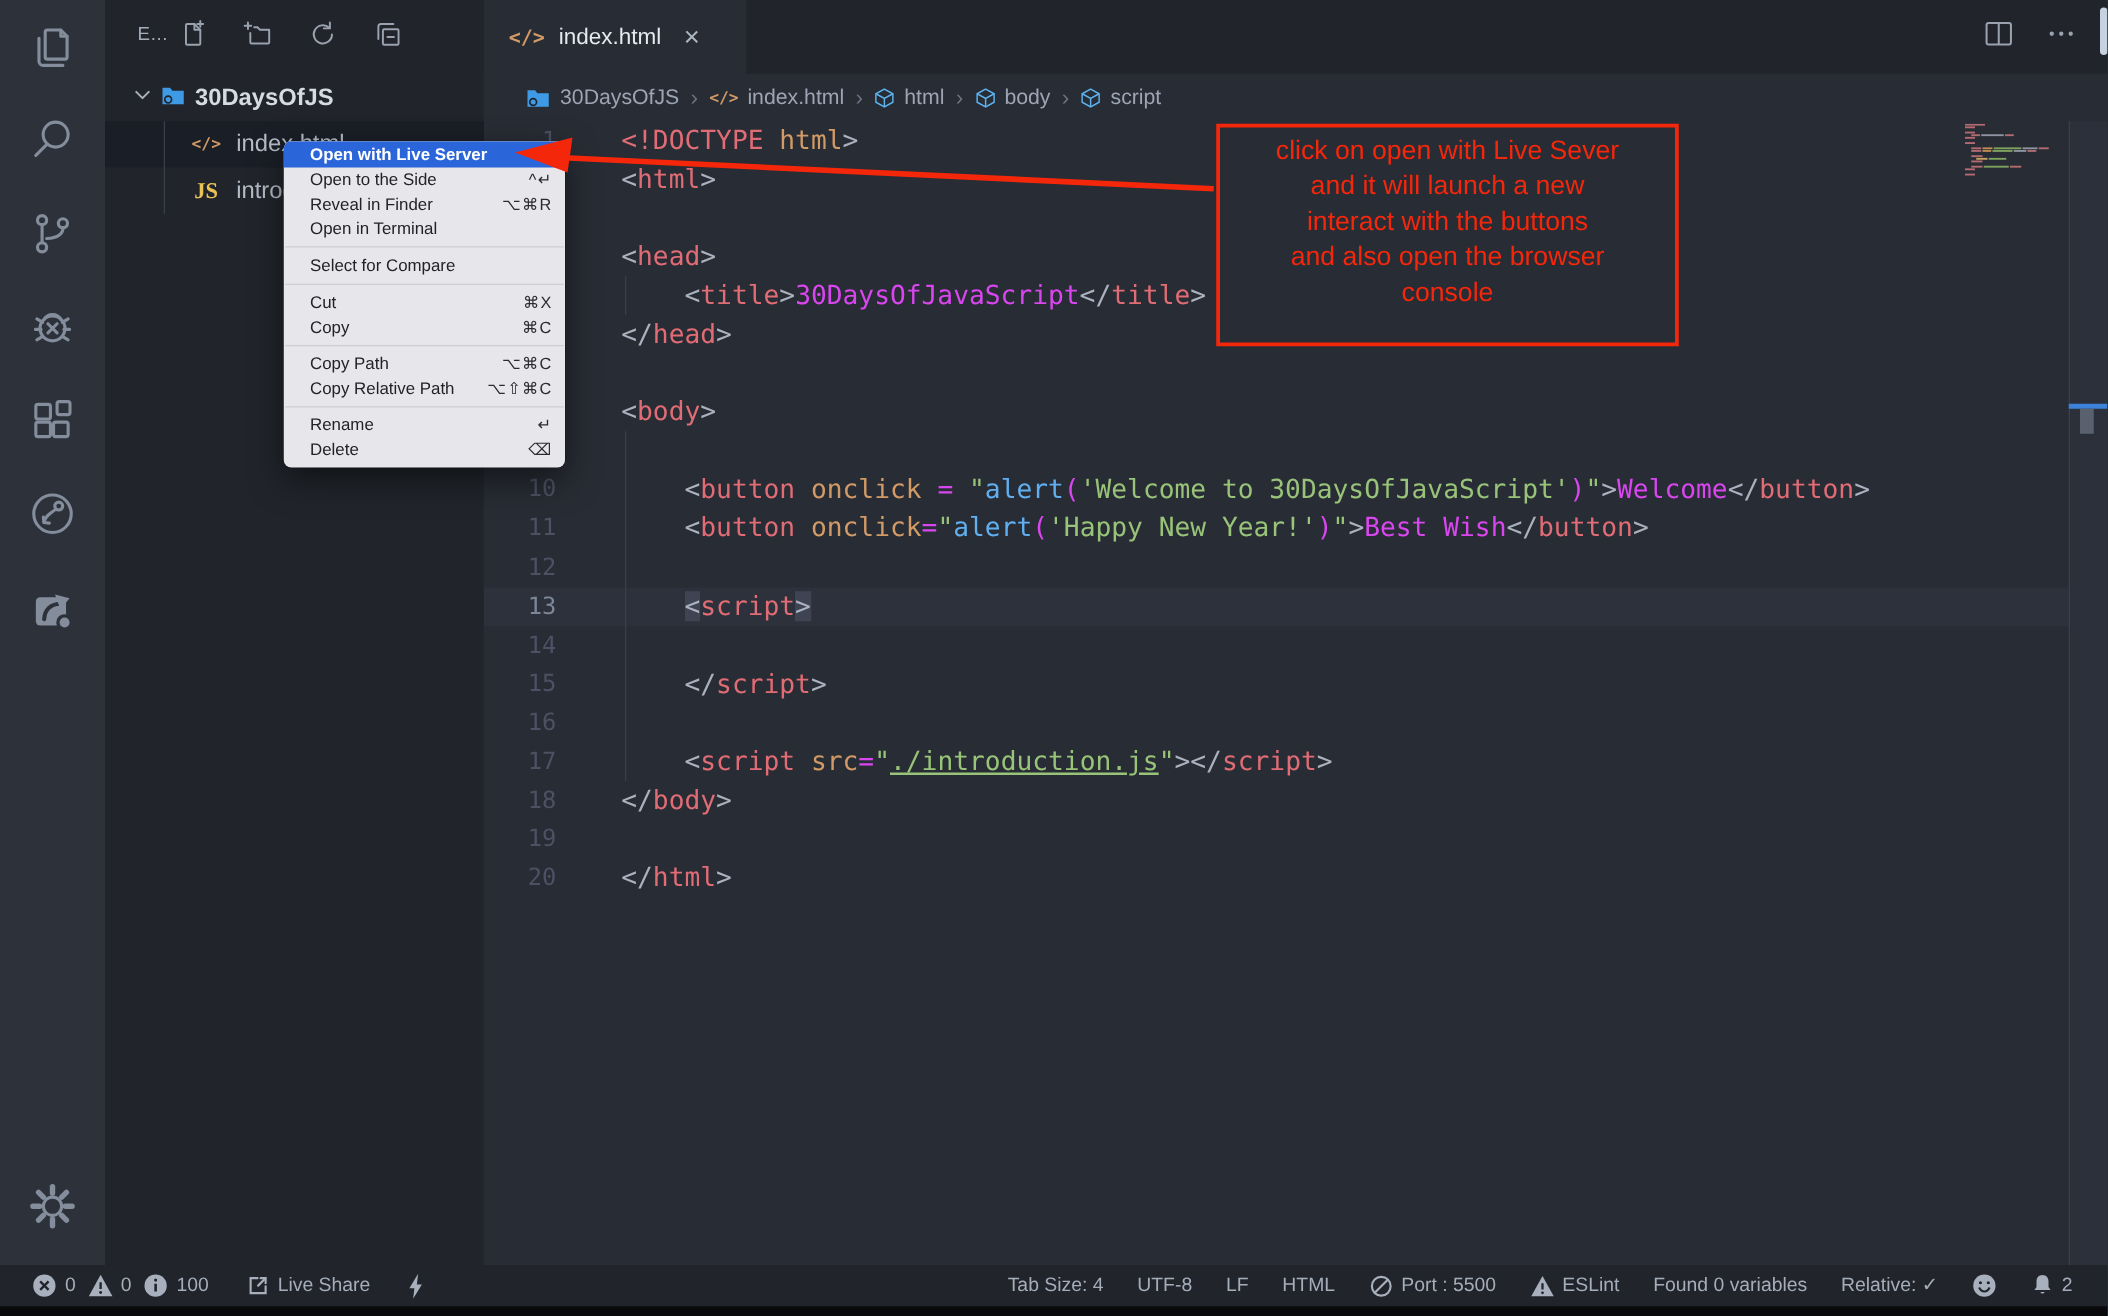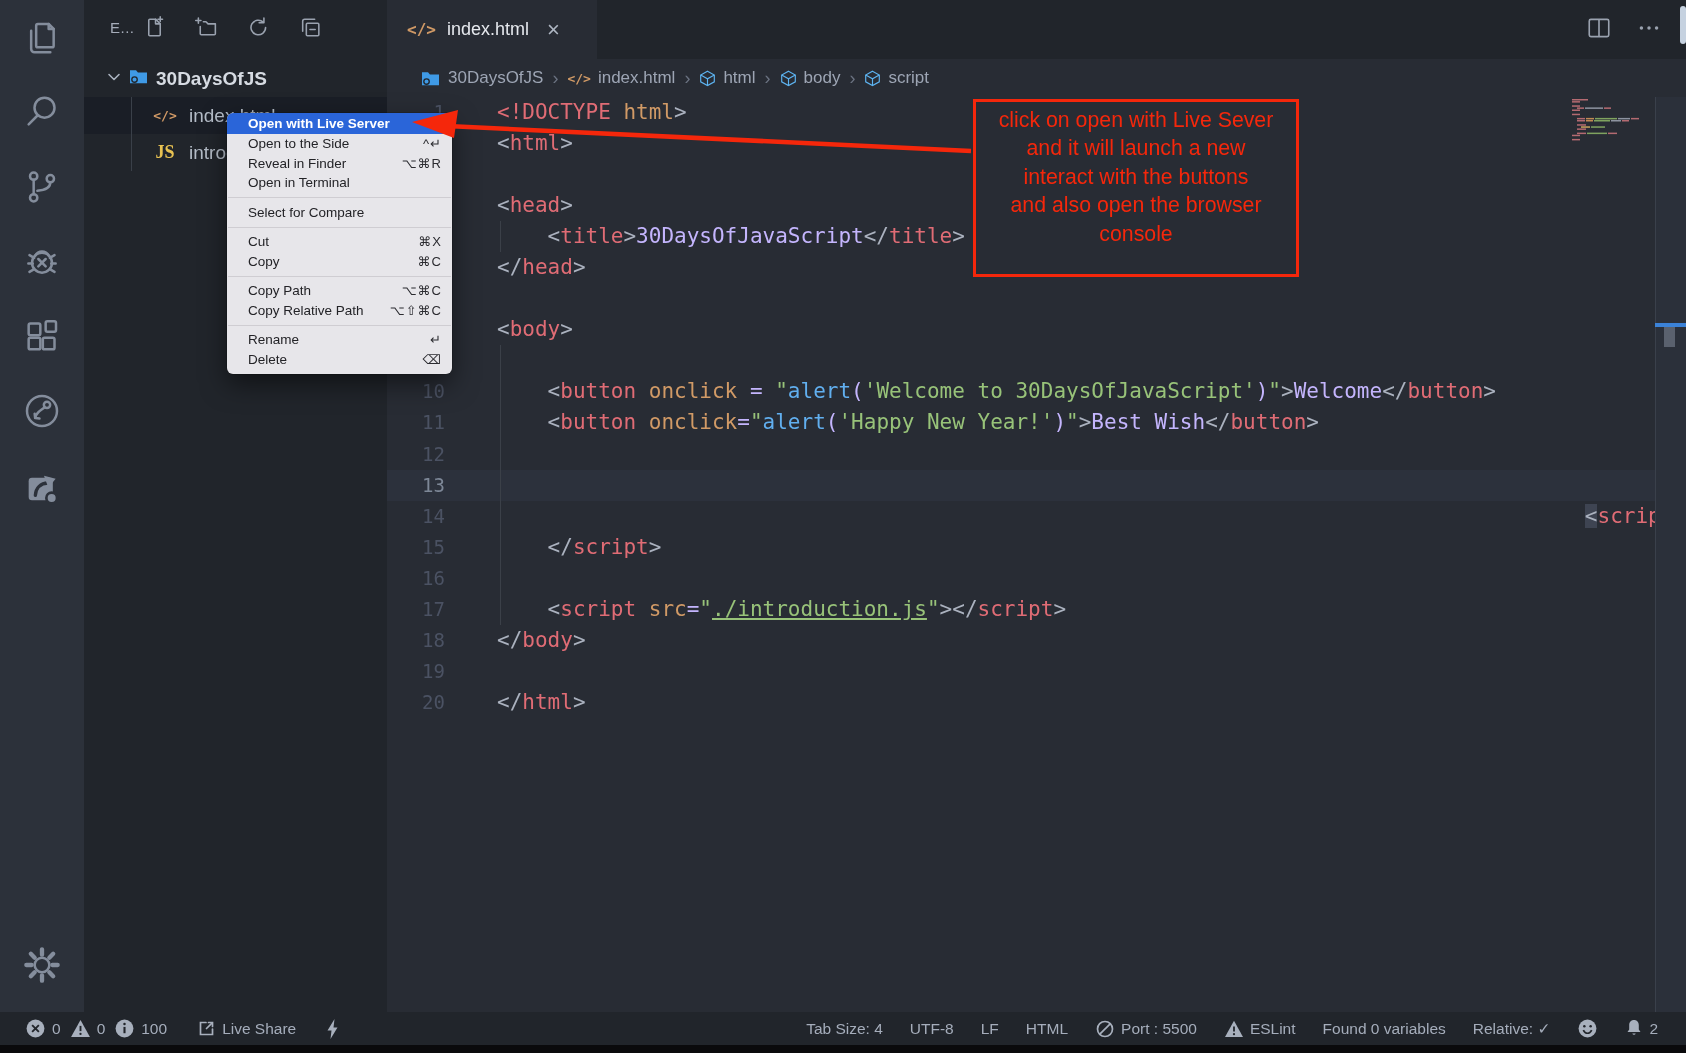--- a/index.html
+++ b/index.html
@@ -36,25 +36,25 @@
   .editor-actions svg{width:26px;height:26px;stroke:#9aa2af;stroke-width:1.5;fill:none;}
 
   #breadcrumb{height:38px;display:flex;align-items:center;padding-left:33px;font-size:17px;color:#9da5b4;}
   .bc-item{display:flex;align-items:center;gap:7px;}
   .bc-sep{color:#6b7382;font-size:18px;margin:0 9px;}
   .bc-code{color:#d19a66;font-weight:700;font-size:13px;font-family:"DejaVu Sans Mono",monospace;}
 
   
   #code{position:relative;}
   .code-line{display:flex;height:31.05px;line-height:31.05px;font-family:"DejaVu Sans Mono",monospace;font-size:21px;white-space:pre;}
-  .code-line.current{background:#2c313c;flex-direction:column;}
+  .code-line.current{background:#2c313c;}
   .gutter{width:71px;text-align:right;padding-right:13px;box-sizing:border-box;color:#4b5263;font-size:19px;flex:none;}
   .current .gutter{color:#7d8797;}
   .lc{padding-left:39px;color:#abb2bf;text-align:right;}
-  .tk-tag{color:#e06c75;} .tk-attr{color:#d19a66;} .tk-plain{color:#c4b5fd;}
+  .tk-tag{color:#e06c75;} .tk-attr{color:#d19a66;} .tk-plain{color:#d946ef;}
   .tk-punct{color:#abb2bf;} .tk-string{color:#98c379;} .tk-fn{color:#61afef;}
   .tk-obj{color:#e5c07b;} .tk-paren{color:#e5c07b;}
   .tk-link{color:#98c379;text-decoration:underline;}
   .tk-punct-hl{color:#abb2bf;background:#3e4452;}
   .indent-guide{position:absolute;width:1px;background:#3b4048;left:113px;}
 
   
   #minimap{position:absolute;left:1183px;top:99px;}
   #scroll-strip{position:absolute;left:1268px;top:97px;width:31px;height:915px;background:#2b303a;border-left:1px solid #3a404b;}
   #scroll-blue{position:absolute;left:1268px;top:323px;width:31px;height:4px;background:#3b82d8;}
@@ -64,21 +64,21 @@
   
   #context-menu{position:absolute;left:227px;top:113px;width:225px;background:#e7e6ea;border-radius:6px;
       box-shadow:0 10px 26px rgba(0,0,0,.5),0 0 0 .5px rgba(0,0,0,.25);padding:0 0 5px 0;z-index:50;
       font-size:13.5px;color:#232327;overflow:hidden;}
   .mi{height:19.5px;display:flex;align-items:center;justify-content:space-between;padding:0 10px 0 21px;}
   .mi .sc{color:#2b2b30;letter-spacing:1px;font-size:13px;}
   .mi.hl{background:#2a65d9;color:#fff;height:21px;font-weight:600;}
   .menu-sep{height:1px;background:#cfcdd2;margin:4.5px 1px;}
 
   
-  #annotation{position:absolute;left:973px;top:99px;width:326px;height:178px;border:3.5px solid #f5270b;
+  #annotation{position:absolute;left:973px;top:99px;width:370px;height:178px;border:3.5px solid #f5270b;
       box-sizing:border-box;z-index:45;text-align:center;color:#f5270b;font-size:21.3px;line-height:28.4px;padding-top:4px;}
   #arrow-svg{position:absolute;left:0;top:0;width:1686px;height:1053px;z-index:60;pointer-events:none;}
 
   
   #statusbar{position:absolute;left:0;top:1012px;width:100%;height:33px;background:#21252b;display:flex;
       align-items:center;justify-content:space-between;padding:0 28px 0 25px;box-sizing:border-box;
       color:#a5adbb;font-size:15.5px;z-index:20;}
   .st-group{display:flex;align-items:center;}
   .st-item{display:flex;align-items:center;gap:6px;white-space:nowrap;}
   .st-item svg{display:block;}

